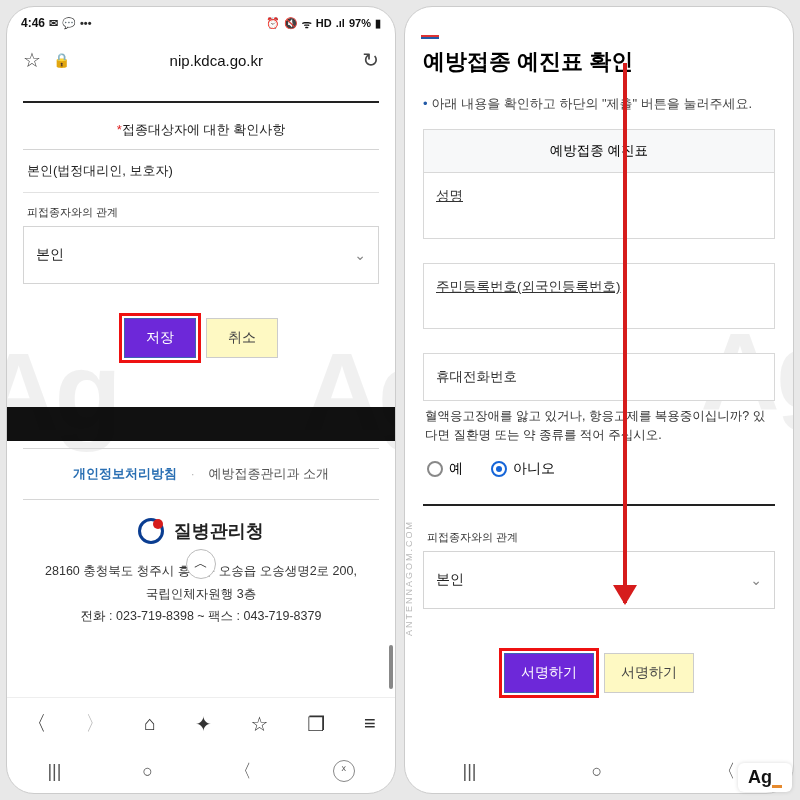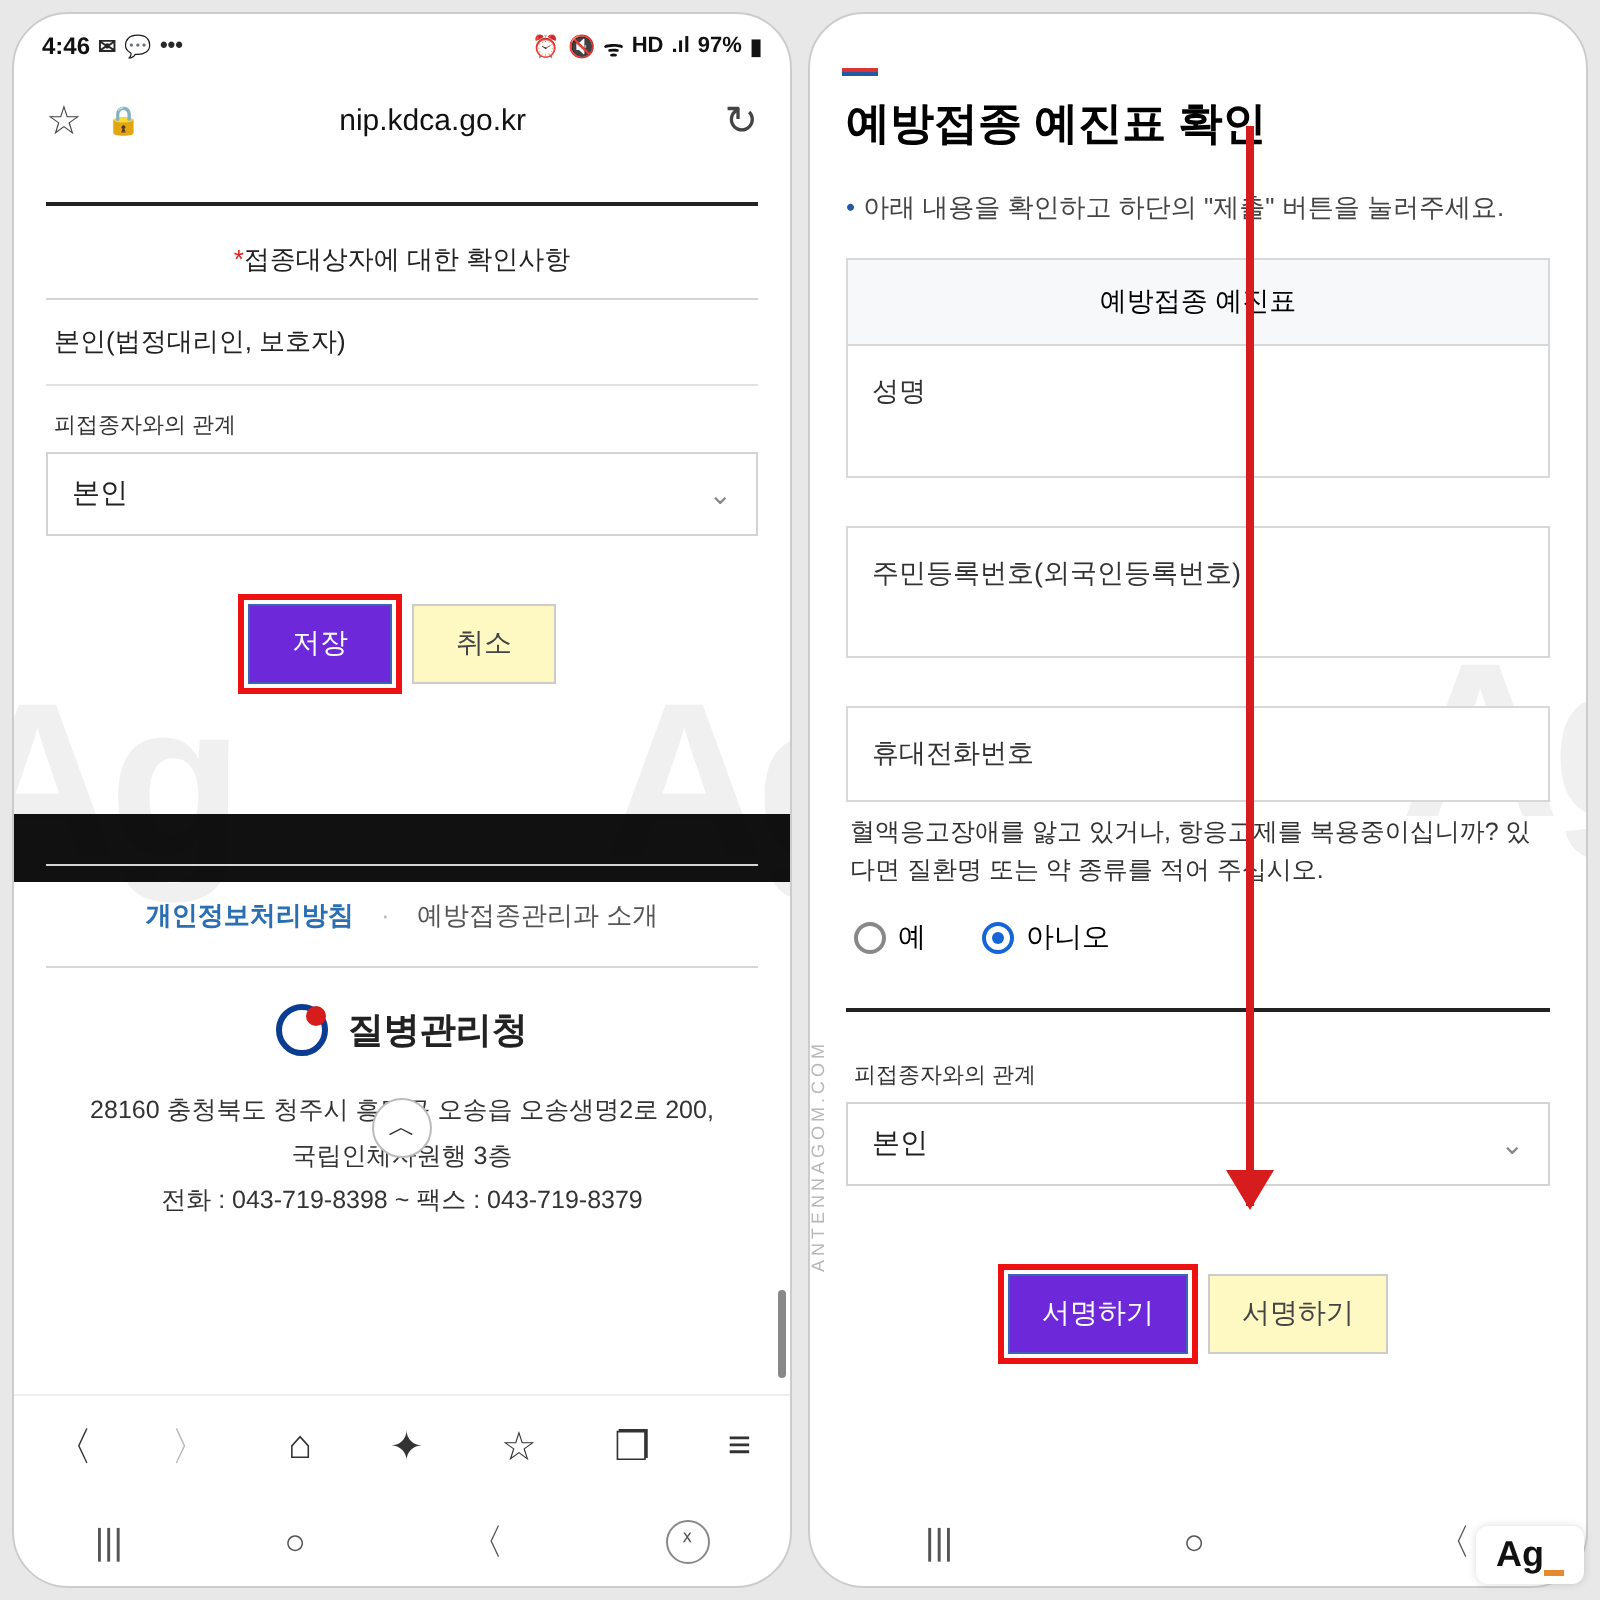--- a/index.html
+++ b/index.html
@@ -41,21 +41,21 @@
   .refresh { font-size: 20px; color: #444; }
   
   .page { flex: 1; overflow: hidden; position: relative; padding: 8px 16px 0 16px; font-size: 13px; color: #222; }
   .hr-strong { border: 0; border-top: 2px solid #222; margin: 8px 0; }
   .section-title { text-align: center; font-size: 13px; padding: 10px 0; border-bottom: 1px solid #d4d4d4; }
   .section-title .req { color: #d22; }
   .row { padding: 12px 4px; border-bottom: 1px solid #e2e2e2; font-size: 13px; }
   .row.center { }
   .label-row { padding: 12px 4px 6px 4px; font-size: 11px; color: #333; }
   .select {
-    border: 1px solid #d4d4d4; height: 42px; display: flex; align-items: center;
+    border: 1px solid #d4d4d4; height: 58px; display: flex; align-items: center;
     justify-content: space-between; padding: 0 12px; font-size: 14px; color: #222;
   }
   .select .chev { color: #888; }
   .btn-row { display: flex; justify-content: center; gap: 10px; margin: 34px 0 10px 0; }
   .btn {
     height: 40px; min-width: 72px; padding: 0 16px;
     display: flex; align-items: center; justify-content: center;
     font-size: 14px; border: 1px solid #ccc; background: #fef9c3; color: #444;
   }
   .btn.primary { background: #6d28d9; color: #fff; border-color: #3d63b4; }
@@ -114,21 +114,21 @@
   .r-instr .bullet { color: #235aa6; margin-right: 4px; }
   .r-page { padding: 0 18px; position: relative; }
   .r-box-head {
     border: 1px solid #d8d8d8; background: #f7f8f9;
     text-align: center; padding: 12px 0; font-size: 13.5px;
   }
   .r-row {
     border: 1px solid #d8d8d8; border-top: 0;
     padding: 14px 12px; font-size: 13.5px; color: #333; background:#fff;
   }
-  .r-row.tall { min-height: 66px; }
+  .r-row.tall { min-height: 66px; text-decoration: underline; }
   .r-gap { height: 24px; }
   .r-qtext { font-size: 12.5px; color: #333; line-height: 1.55; padding: 6px 2px 10px 2px; }
   .radio-row { display: flex; gap: 28px; padding: 4px 4px 18px 4px; align-items:center; }
   .radio { display: flex; align-items: center; gap: 6px; font-size: 14px; }
   .rdot { width: 16px; height: 16px; border: 2px solid #888; border-radius: 50%; display:inline-block; position:relative;}
   .rdot.on { border-color: #1565d8; }
   .rdot.on::after { content:""; position:absolute; inset:3px; background:#1565d8; border-radius:50%; }
   .arrow {
     position: absolute; left: 50%; top: 56px; transform: translateX(24px);
     width: 4px; height: 540px; background: #d61c1c; z-index: 5;
@@ -219,21 +219,21 @@
         <span>예방접종관리과 소개</span>
       </div>
 
       <div class="agency">
         <span class="logo"></span>
         <span class="name">질병관리청</span>
       </div>
       <div class="addr">
         <div>28160 충청북도 청주시 흥덕구 오송읍 오송생명2로 200,</div>
         <div>국립인체자원행 3층</div>
-        <div>전화 : 043-719-8398 ~        팩스 : 043-719-8379</div>
+        <div>전화 : 023-719-8398 ~        팩스 : 043-719-8379</div>
       </div>
 
       <div class="scrolltop">︿</div>
       <div class="scrollbar"></div>
     </div>
 
     <div class="bnav">
       <span>〈</span>
       <span style="opacity:.35">〉</span>
       <span>⌂</span>

